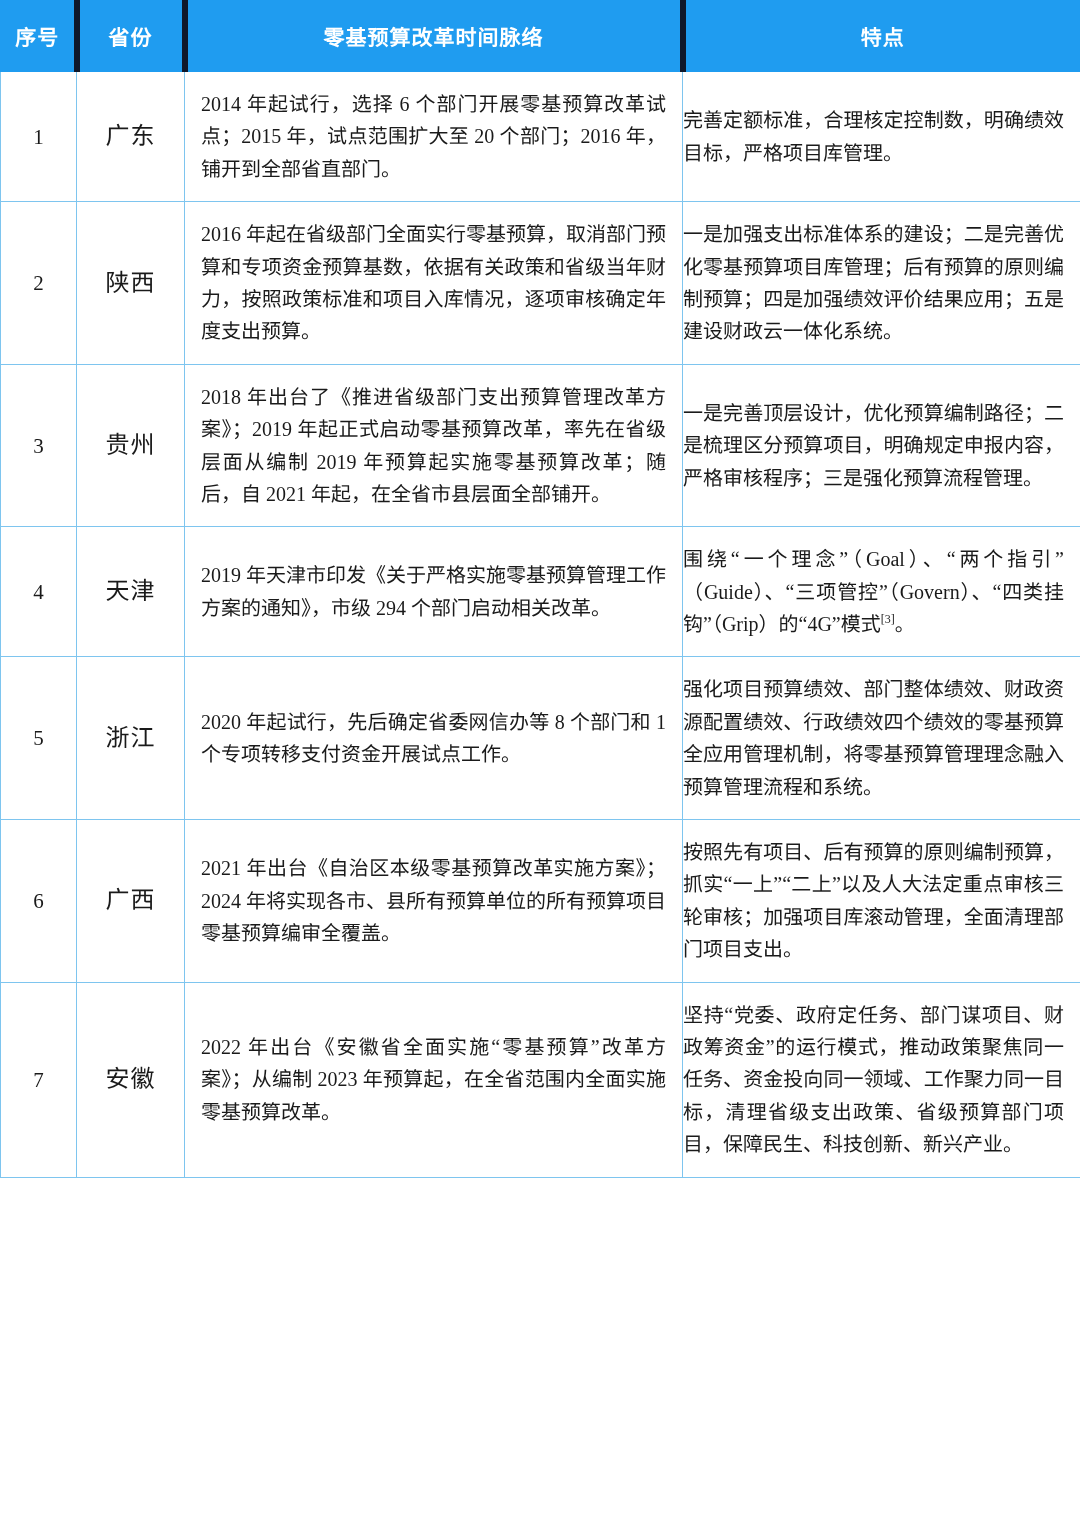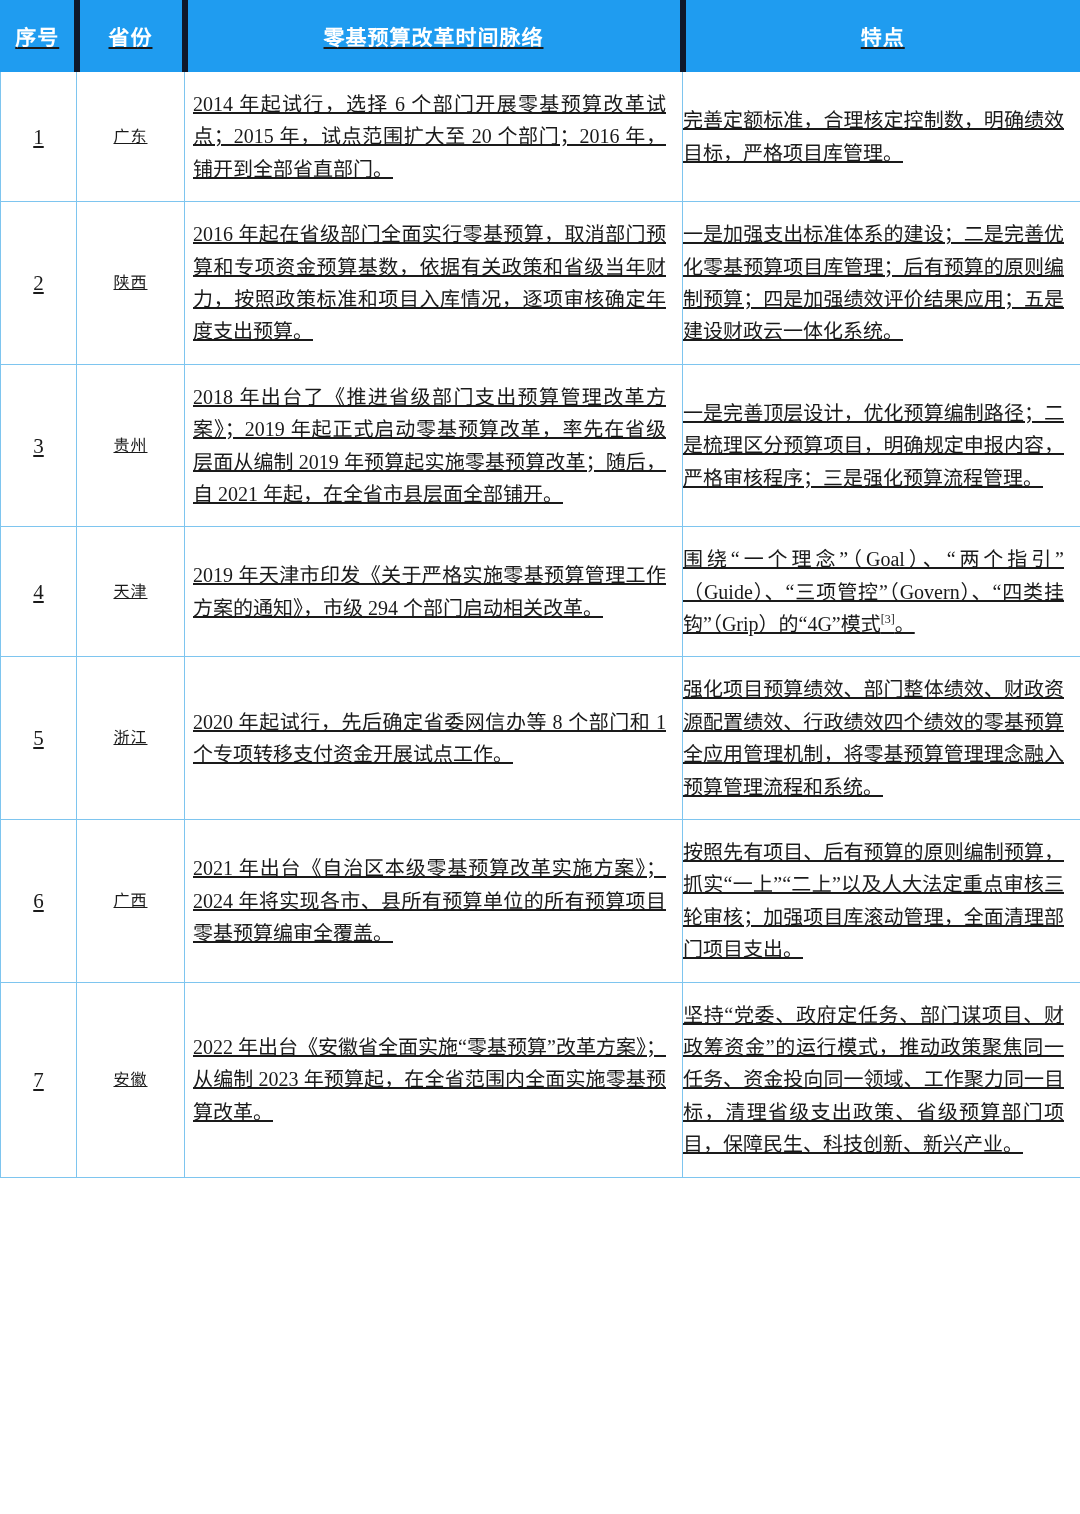--- a/index.html
+++ b/index.html
@@ -9,21 +9,20 @@
   }
   body {
     width: 1080px;
     min-height: 1514px;
     font-family: "Liberation Serif", "DejaVu Serif", serif;
     color: #1a1a1a;
   }
   .table-wrap {
     width: 1080px;
     box-sizing: border-box;
-    text-decoration: underline;
   }
   table.reform-table {
     border-collapse: collapse;
     width: 1080px;
     table-layout: fixed;
   }
   table.reform-table col.c-idx  { width: 76px; }
   table.reform-table col.c-prov { width: 108px; }
   table.reform-table col.c-time { width: 498px; }
   table.reform-table col.c-feat { width: 398px; }
@@ -52,30 +51,30 @@
   }
   td.idx {
     text-align: center;
     font-family: "Liberation Serif", serif;
     font-size: 21px;
     padding: 10px 2px;
   }
   td.prov {
     text-align: center;
     font-family: "Liberation Sans", "DejaVu Sans", sans-serif;
-    font-size: 16px;
+    font-size: 24px;
     letter-spacing: 1px;
     padding: 10px 4px;
   }
   td.time, td.feat {
     text-align: justify;
     text-justify: inter-ideograph;
     font-family: "Liberation Serif", "DejaVu Serif", serif;
   }
-  td.time { padding-left: 8px; padding-right: 16px; }
+  td.time { padding-left: 16px; padding-right: 16px; }
   td.feat { padding-left: 0; padding-right: 16px; }
   sup {
     font-size: 12px;
     vertical-align: super;
   }
 </style>
 </head>
 <body>
 
 <div class="table-wrap">

